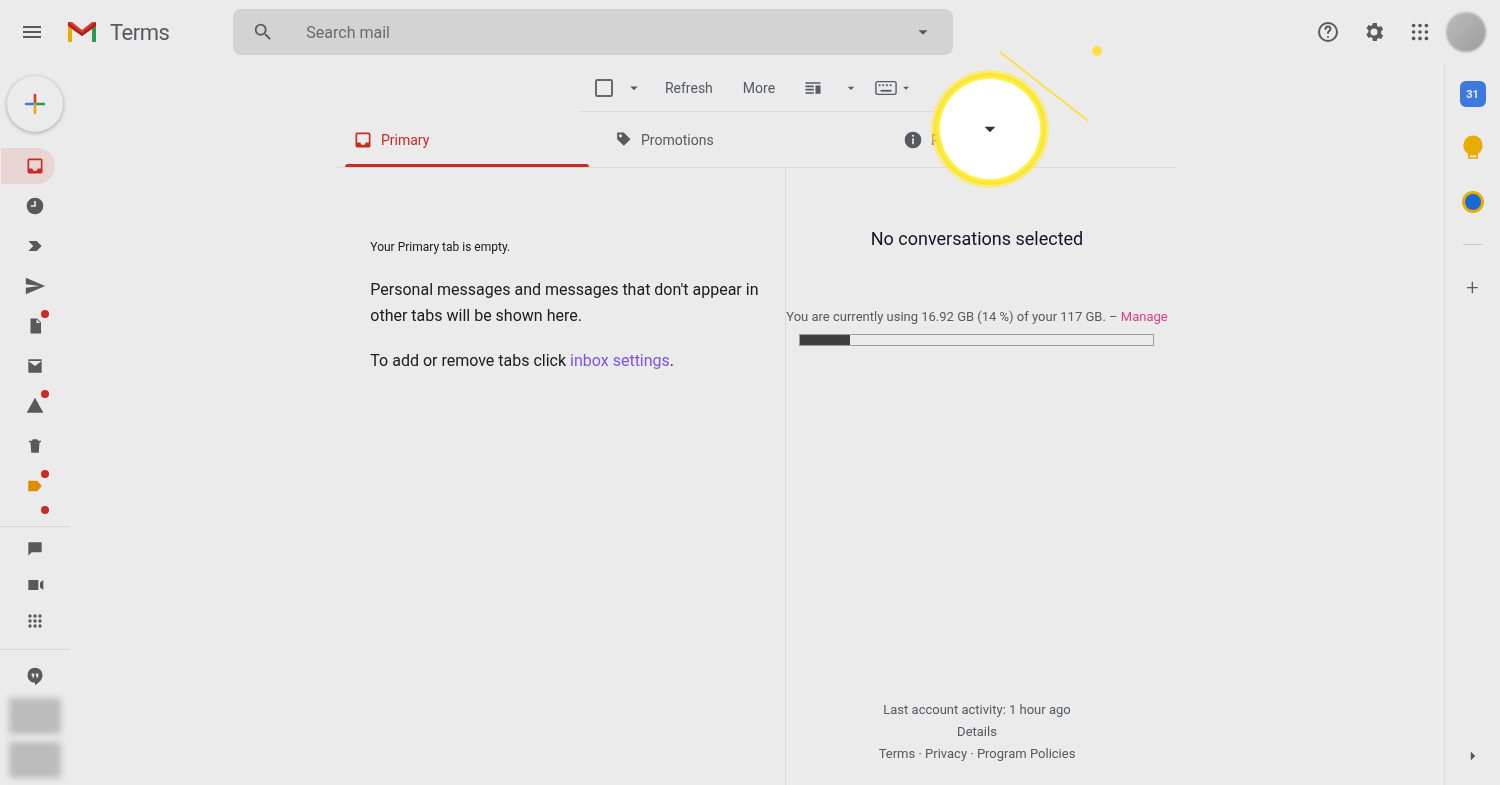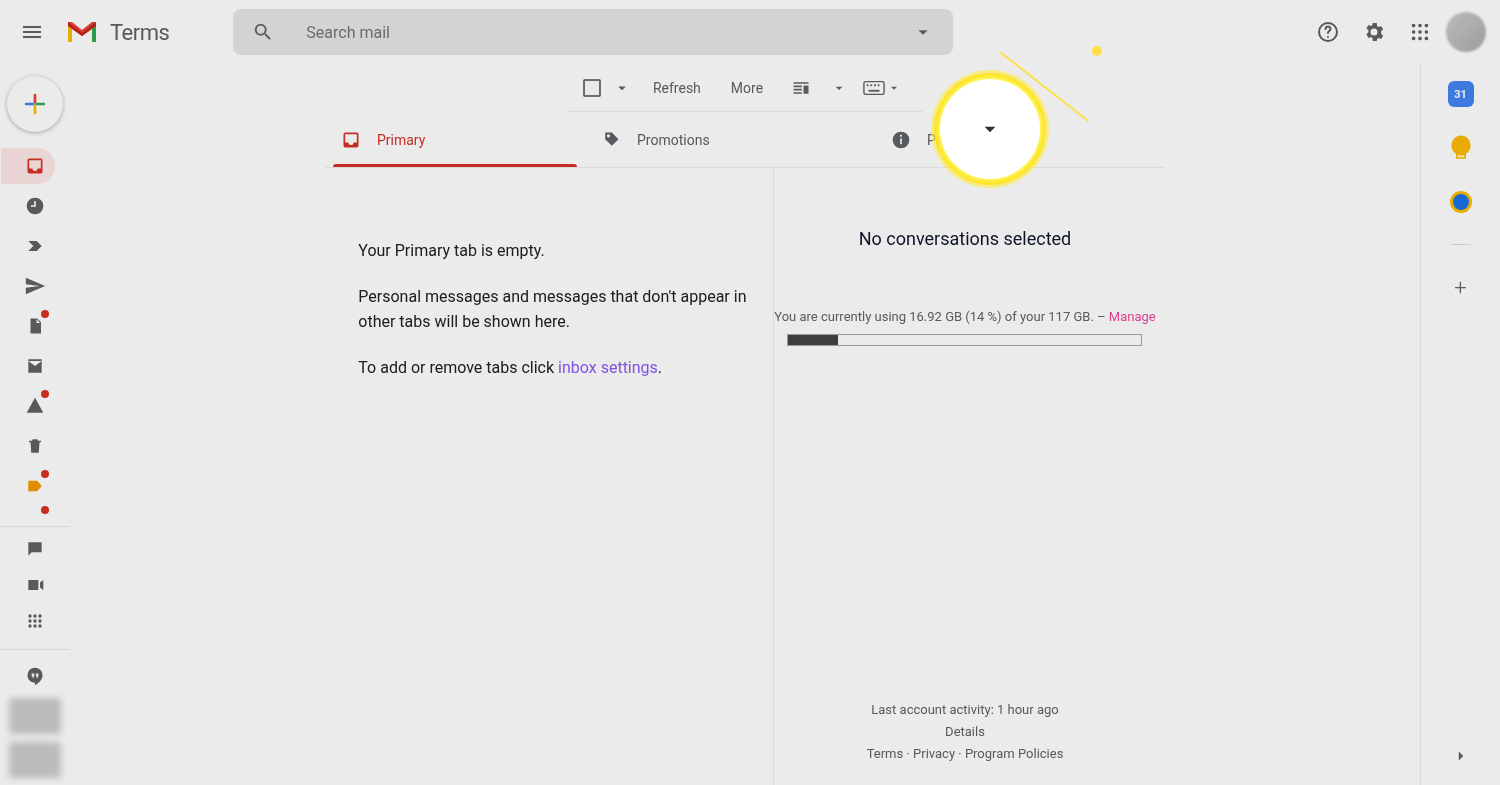--- a/index.html
+++ b/index.html
@@ -32,40 +32,40 @@
 .main { flex:1; display:flex; flex-direction:column;align-items:center; }
 .toolbar { height:48px; display:flex; align-items:center; padding:0 16px; gap:6px; border-bottom: 1px solid #eee; }
 .select-cb { width:18px;height:18px;border:2px solid #757575;border-radius:2px; margin-right:2px;}
 .tool-caret { color:#5f6368; padding:4px; }
 .tool-text { color:#5f6368; font-size:14px; padding:8px 12px; cursor:pointer; }
 .tool-right { margin-left:auto; display:flex; align-items:center; gap:6px;}
 .tool-right .icon-btn svg { width:20px; height:20px;}
 .keyboard-icon { display:flex; align-items:center; gap:2px; color:#5f6368; padding:6px;}
 
 .tabs { height:56px; display:flex; border-bottom:1px solid #eee; }
-.tab { flex:0 0 260px; display:flex; align-items:center; gap:16px; padding:0 16px; color:#5f6368; font-size:14px; cursor:pointer; position:relative;}
+.tab { flex:0 0 260px; display:flex; align-items:center; gap:8px; padding:0 16px; color:#5f6368; font-size:14px; cursor:pointer; position:relative;}
 .tab.primary { color:#d93025; }
 .tab.primary::after { content:""; position:absolute; bottom:0; left:8px; right:8px; height:3px; background:#d93025; border-radius:3px 3px 0 0;}
 .tab-icon { width:20px;height:20px; display:flex;align-items:center;justify-content:center;}
 
 .content-split { flex:1; display:flex; min-height:0;}
 .list-pane { width:440px; border-right:1px solid #eee; padding:70px 24px 24px; color:#202124; font-size:16px; line-height:1.6;}
-.list-pane h3 { font-weight:400; font-size:16px; margin-bottom:20px; text-align:left;}
+.list-pane h3 { font-weight:400; font-size:12px; margin-bottom:20px; text-align:left;}
 .list-pane p { font-size:16px; color:#202124; margin-bottom:20px; text-align:left;}
 .list-pane a { color:#8b5cf6; cursor:pointer;margin-top:22px;}
 .reading-pane { flex:1; display:flex; flex-direction:column; align-items:center; padding-top:60px; color:#5f6368; font-size:16px;}
 .reading-pane .title { color:#0f172a; font-size:18px; margin-bottom:60px;}
 .storage { font-size:13px; color:#5f6368; margin-bottom:10px;}
 .storage a { color:#ec4899; cursor:pointer;}
 .progress { width:355px; height:12px; border:1px solid #aaa; position:relative; }
 .progress .fill { height:100%; background:#444; width:14%;}
 .footer { margin-top:auto; text-align:center; font-size:13px; color:#5f6368; padding-bottom:20px; line-height:1.7;}
 .footer a { color:#5f6368; cursor:pointer;}
 
-.right-panel { width:80px; border-left:1px solid #eee; display:flex; flex-direction:column; align-items:center; padding-top:12px; gap:18px;}
+.right-panel { width:56px; border-left:1px solid #eee; display:flex; flex-direction:column; align-items:center; padding-top:12px; gap:18px;}
 .side-app { width:36px; height:36px; border-radius:50%; display:flex;align-items:center;justify-content:center; font-size:11px; font-weight:500; cursor:pointer;}
 .side-cal { background:#4285f4; color:#fff; font-weight:700; border-radius:6px; width:26px;height:26px; font-size:11px; display:flex;align-items:center;justify-content:center;}
 .side-keep { width:20px;height:26px; }
 .side-tasks { width:22px;height:22px; border-radius:50%; background:#1a73e8; border:3px solid #fbbc04; }
 .side-divider { width:20px;height:1px;background:#dadce0; margin:6px 0;}
 .side-plus { color:#5f6368; font-size:22px; font-weight:300;}
 .side-expand { margin-top:auto; margin-bottom:20px; color:#5f6368;}
 
 
 .highlight-ring { position:absolute; width:112px; height:112px; border-radius:50%; background: radial-gradient(circle, #fff 0%, #fff 55%, rgba(255,255,100,0.9) 62%, rgba(255,220,0,0.9) 70%, rgba(255,220,0,0) 72%); top:73px; left:934px; z-index:20; display:flex;align-items:center;justify-content:center; box-shadow: 0 0 0 3px rgba(255,235,59,0.6), inset 0 0 14px rgba(255,235,59,0.8);}

